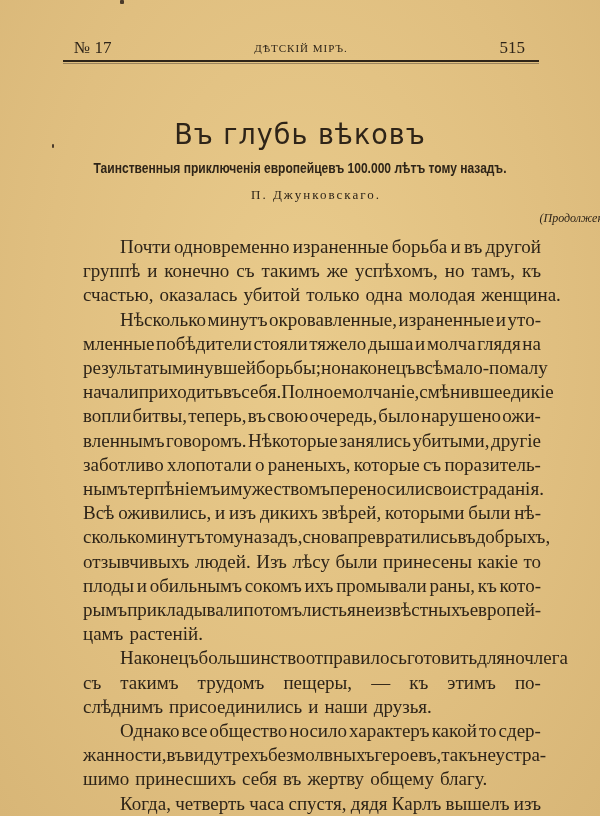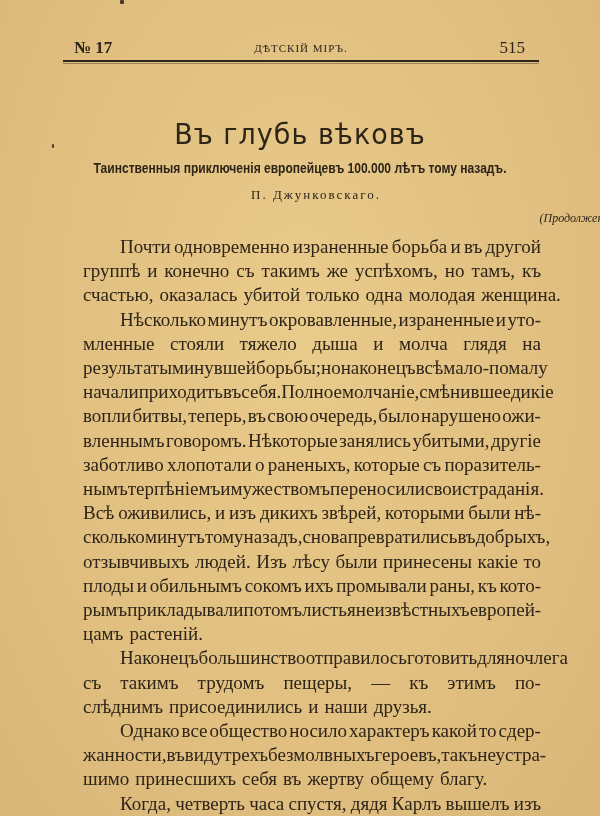--- a/index.html
+++ b/index.html
@@ -9,21 +9,21 @@
       background-image: radial-gradient(ellipse at 50% 40%, #e9cb8c 0%, #e0bf80 60%, #d8b677 100%);
       font-family: "DejaVu Serif", "Liberation Serif", serif;
       color: #2e2418;
       position: relative;
     }
     .page { position: absolute; left: 0; top: 0; width: 600px; height: 816px; }
     .header {
       position: absolute; left: 63px; top: 38px; width: 476px; height: 20px;
       font-family: "Liberation Serif", serif;
     }
-    .hdr-num { position: absolute; left: 11px; top: 0; font-size: 17px; font-weight: bold; }
+    .hdr-num { position: absolute; left: 11px; top: 0; font-size: 17px; }
     .hdr-title { position: absolute; left: 0; right: 0; top: 4px; text-align: center; font-size: 11px; letter-spacing: 1px; }
     .hdr-page { position: absolute; right: 14px; top: 0; font-size: 17px; }
     .rule { position: absolute; left: 63px; top: 60px; width: 476px; height: 0; border-top: 2px solid #2e2418; }
     .rule2 { position: absolute; left: 63px; top: 63px; width: 476px; height: 0; border-top: 1px solid #6b5a44; opacity: .6; }
     .title {
       position: absolute; left: 0; width: 600px; top: 118px; text-align: center;
       font-family: "DejaVu Sans", sans-serif; font-size: 27px; letter-spacing: 1px; font-weight: normal;
       transform: scaleY(1.08);
     }
     .subtitle {
@@ -106,20 +106,21 @@
         <div class="line indent">
           <span class="w">Нѣсколько</span>
           <span class="w">минутъ</span>
           <span class="w">окровавленные,</span>
           <span class="w">израненные</span>
           <span class="w">и</span>
           <span class="w">уто-</span>
         </div>
         <div class="line">
           <span class="w">мленные</span>
+          <span class="w">побѣдители</span>
           <span class="w">стояли</span>
           <span class="w">тяжело</span>
           <span class="w">дыша</span>
           <span class="w">и</span>
           <span class="w">молча</span>
           <span class="w">глядя</span>
           <span class="w">на</span>
         </div>
         <div class="line">
           <span class="w">результаты</span>

